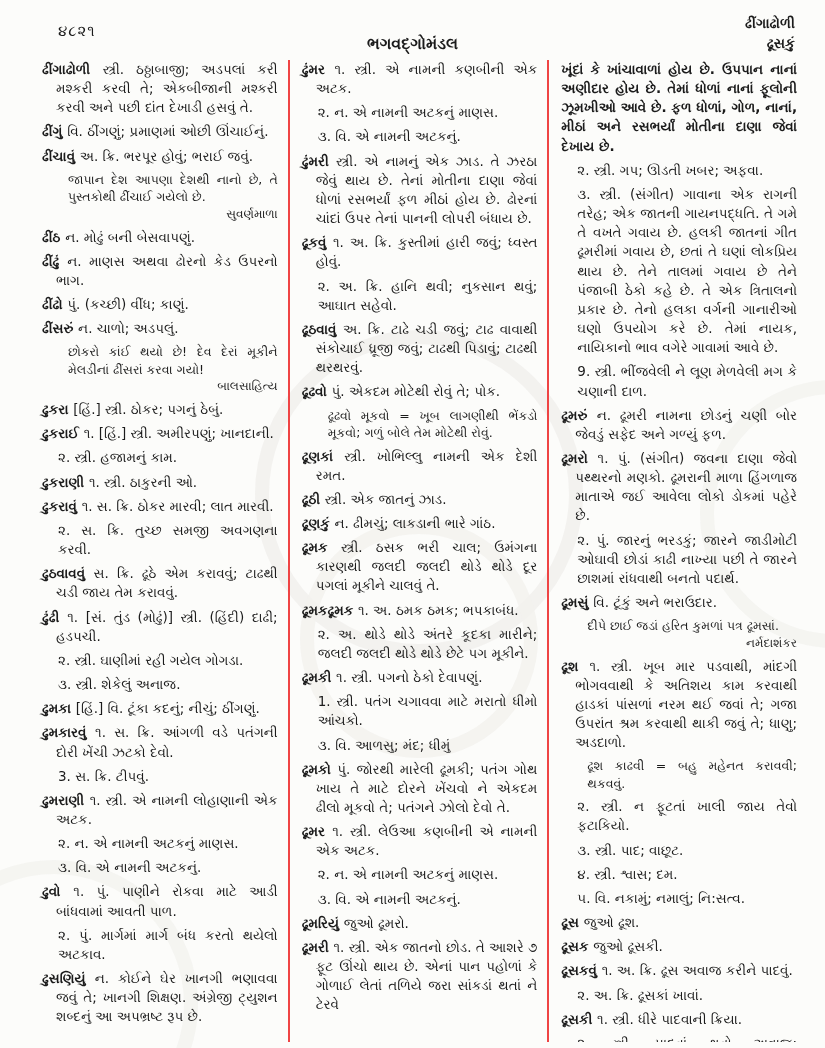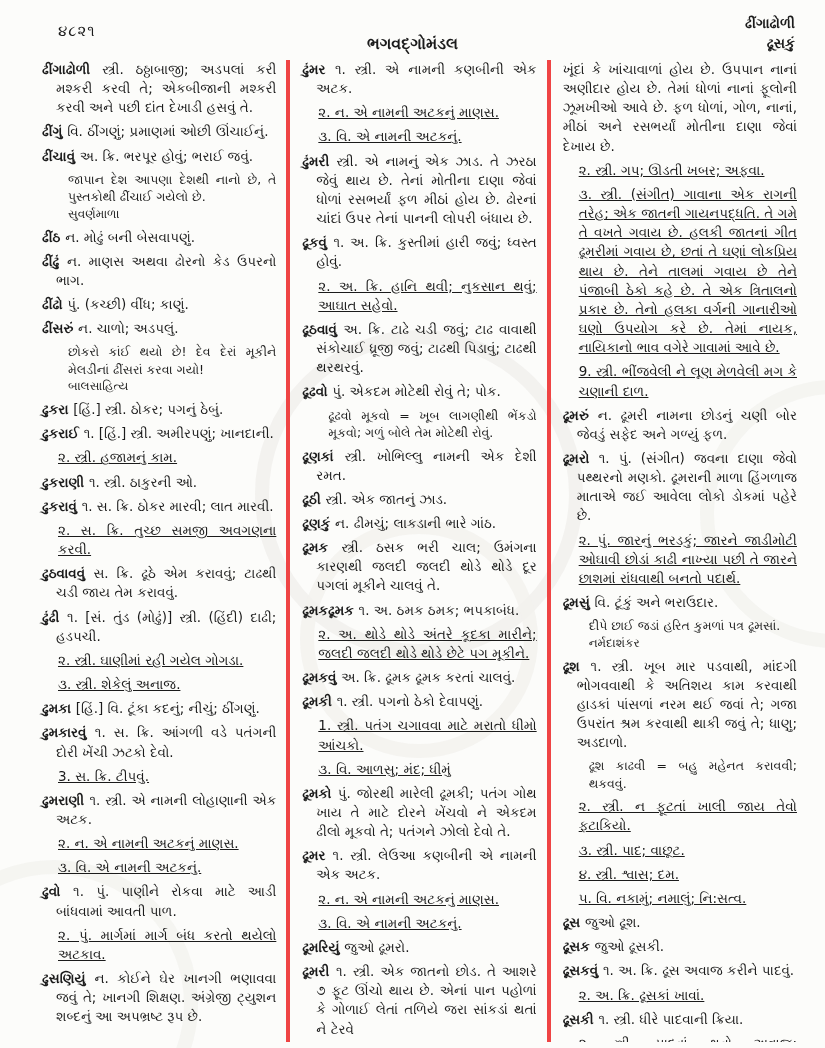--- a/index.html
+++ b/index.html
@@ -18,29 +18,29 @@
   .wm4{width:240px;height:240px;left:700px;top:380px;border-color:#f3f2ef;}
 
   .hdr{position:absolute;top:14px;left:0;right:0;height:46px;font-size:15px;}
   .hdr .pgnum{position:absolute;left:58px;top:8px;letter-spacing:1px;}
   .hdr .title{position:absolute;left:0;right:0;top:20px;text-align:center;font-weight:bold;font-size:16px;}
   .hdr .guides{position:absolute;right:30px;top:0;text-align:right;line-height:1.4;}
   .hdr .guides .gw{display:block;font-weight:bold;font-size:14px;}
 
   .cols{position:absolute;top:60px;left:30px;right:18px;bottom:6px;display:flex;}
   .col{flex:1 1 0;padding:0 10px 0 12px;overflow:hidden;}
-  .col + .col{border-left:4px solid #ef4444;}
+  .col + .col{border-left:2px solid #ef4444;}
 
   p.blk{margin:0 0 5px 0;font-size:13.5px;line-height:1.42;text-align:justify;}
   p.entry{text-indent:-14px;padding-left:14px;}
-  p.cont{padding-left:0;}
-  p.sense{padding-left:16px;text-decoration:underline;}
+  p.cont{padding-left:0;font-weight:bold;}
+  p.sense{padding-left:16px;}
   p.quote,p.idiom{padding-left:26px;font-size:12.5px;line-height:1.4;}
   .hw{font-weight:bold;}
-  .attr{display:block;font-size:12px;}
+  .attr{display:block;text-align:right;font-size:12px;}
 </style>
 </head>
 <body>
 
 <div class="page">
   <div class="wm wm1"></div>
   <div class="wm wm2"></div>
   <div class="wm wm3"></div>
   <div class="wm wm4"></div>
 
@@ -93,21 +93,20 @@
         <p class="blk sense"><span>૨. અ. ક્રિ. હાનિ થવી; નુકસાન થવું; આઘાત સહેવો.</span></p>
         <p class="blk entry"><b class="hw">ઢૂઠવાવું </b><span>અ. ક્રિ. ટાઢે ચડી જવું; ટાઢ વાવાથી સંકોચાઈ ધ્રૂજી જવું; ટાઢથી પિડાવું; ટાઢથી થરથરવું.</span></p>
         <p class="blk entry"><b class="hw">ઢૂઢવો </b><span>પું. એકદમ મોટેથી રોવું તે; પોક.</span></p>
         <p class="blk idiom"><span>ઢૂઢવો મૂકવો = ખૂબ લાગણીથી ભેંકડો મૂકવો; ગળું બોલે તેમ મોટેથી રોવું.</span></p>
         <p class="blk entry"><b class="hw">ઢૂણકાં </b><span>સ્ત્રી. ખોભિલ્લુ નામની એક દેશી રમત.</span></p>
         <p class="blk entry"><b class="hw">ઢૂઠી </b><span>સ્ત્રી. એક જાતનું ઝાડ.</span></p>
         <p class="blk entry"><b class="hw">ઢૂણકું </b><span>ન. ઢીમચું; લાકડાની ભારે ગાંઠ.</span></p>
         <p class="blk entry"><b class="hw">ઢૂમક </b><span>સ્ત્રી. ઠસક ભરી ચાલ; ઉમંગના કારણથી જલદી જલદી થોડે થોડે દૂર પગલાં મૂકીને ચાલવું તે.</span></p>
         <p class="blk entry"><b class="hw">ઢૂમકઢૂમક </b><span>૧. અ. ઠમક ઠમક; ભપકાબંધ.</span></p>
         <p class="blk sense"><span>૨. અ. થોડે થોડે અંતરે કૂદકા મારીને; જલદી જલદી થોડે થોડે છેટે પગ મૂકીને.</span></p>
-        <p class="blk entry"><b class="hw">ઢૂમકવું </b><span>અ. ક્રિ. ઢૂમક ઢૂમક કરતાં ચાલવું.</span></p>
         <p class="blk entry"><b class="hw">ઢૂમકી </b><span>૧. સ્ત્રી. પગનો ઠેકો દેવાપણું.</span></p>
         <p class="blk sense"><span>1. સ્ત્રી. પતંગ ચગાવવા માટે મરાતો ધીમો આંચકો.</span></p>
         <p class="blk sense"><span>૩. વિ. આળસુ; મંદ; ધીમું</span></p>
         <p class="blk entry"><b class="hw">ઢૂમકો </b><span>પું. જોરથી મારેલી ઢૂમકી; પતંગ ગોથ ખાય તે માટે દોરને ખેંચવો ને એકદમ ઢીલો મૂકવો તે; પતંગને ઝોલો દેવો તે.</span></p>
         <p class="blk entry"><b class="hw">ઢૂમર </b><span>૧. સ્ત્રી. લેઉઆ કણબીની એ નામની એક અટક.</span></p>
         <p class="blk sense"><span>૨. ન. એ નામની અટકનું માણસ.</span></p>
         <p class="blk sense"><span>૩. વિ. એ નામની અટકનું.</span></p>
         <p class="blk entry"><b class="hw">ઢૂમરિયું </b><span>જુઓ ઢૂમરો.</span></p>
         <p class="blk entry"><b class="hw">ઢૂમરી </b><span>૧. સ્ત્રી. એક જાતનો છોડ. તે આશરે ૭ ફૂટ ઊંચો થાય છે. એનાં પાન પહોળાં કે ગોળાઈ લેતાં તળિયે જરા સાંકડાં થતાં ને ટેરવે</span></p>
       </div>

